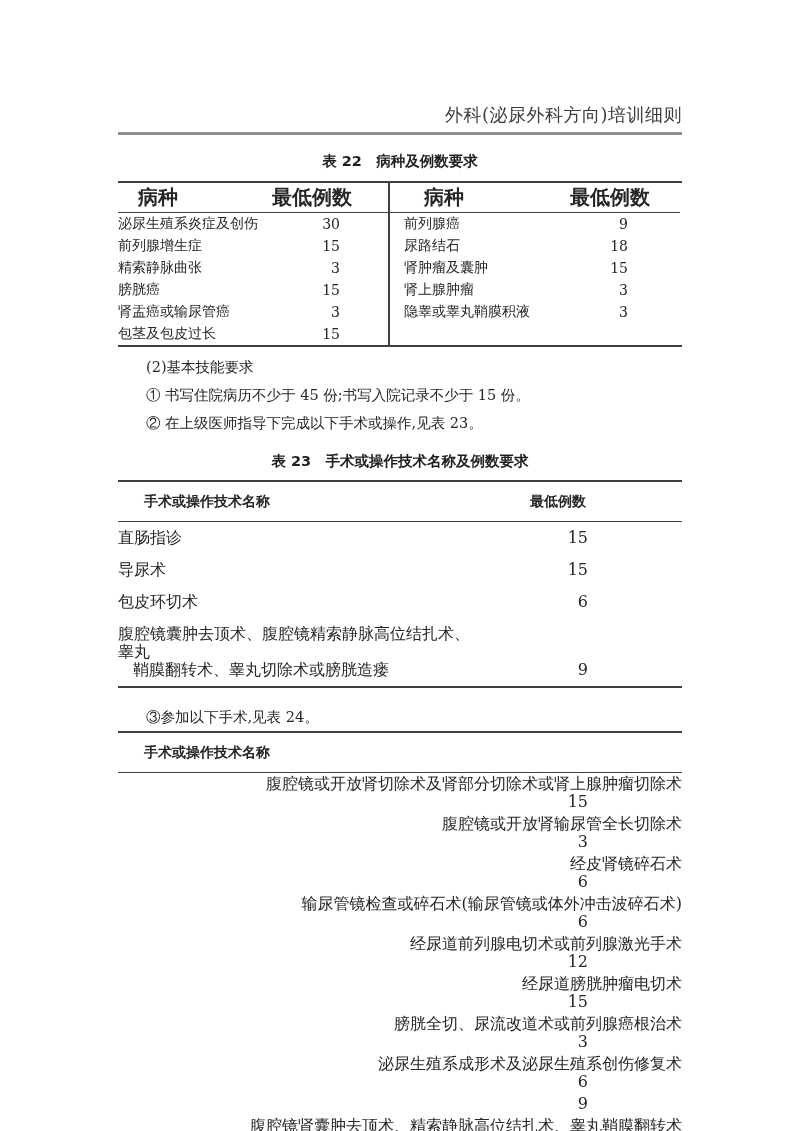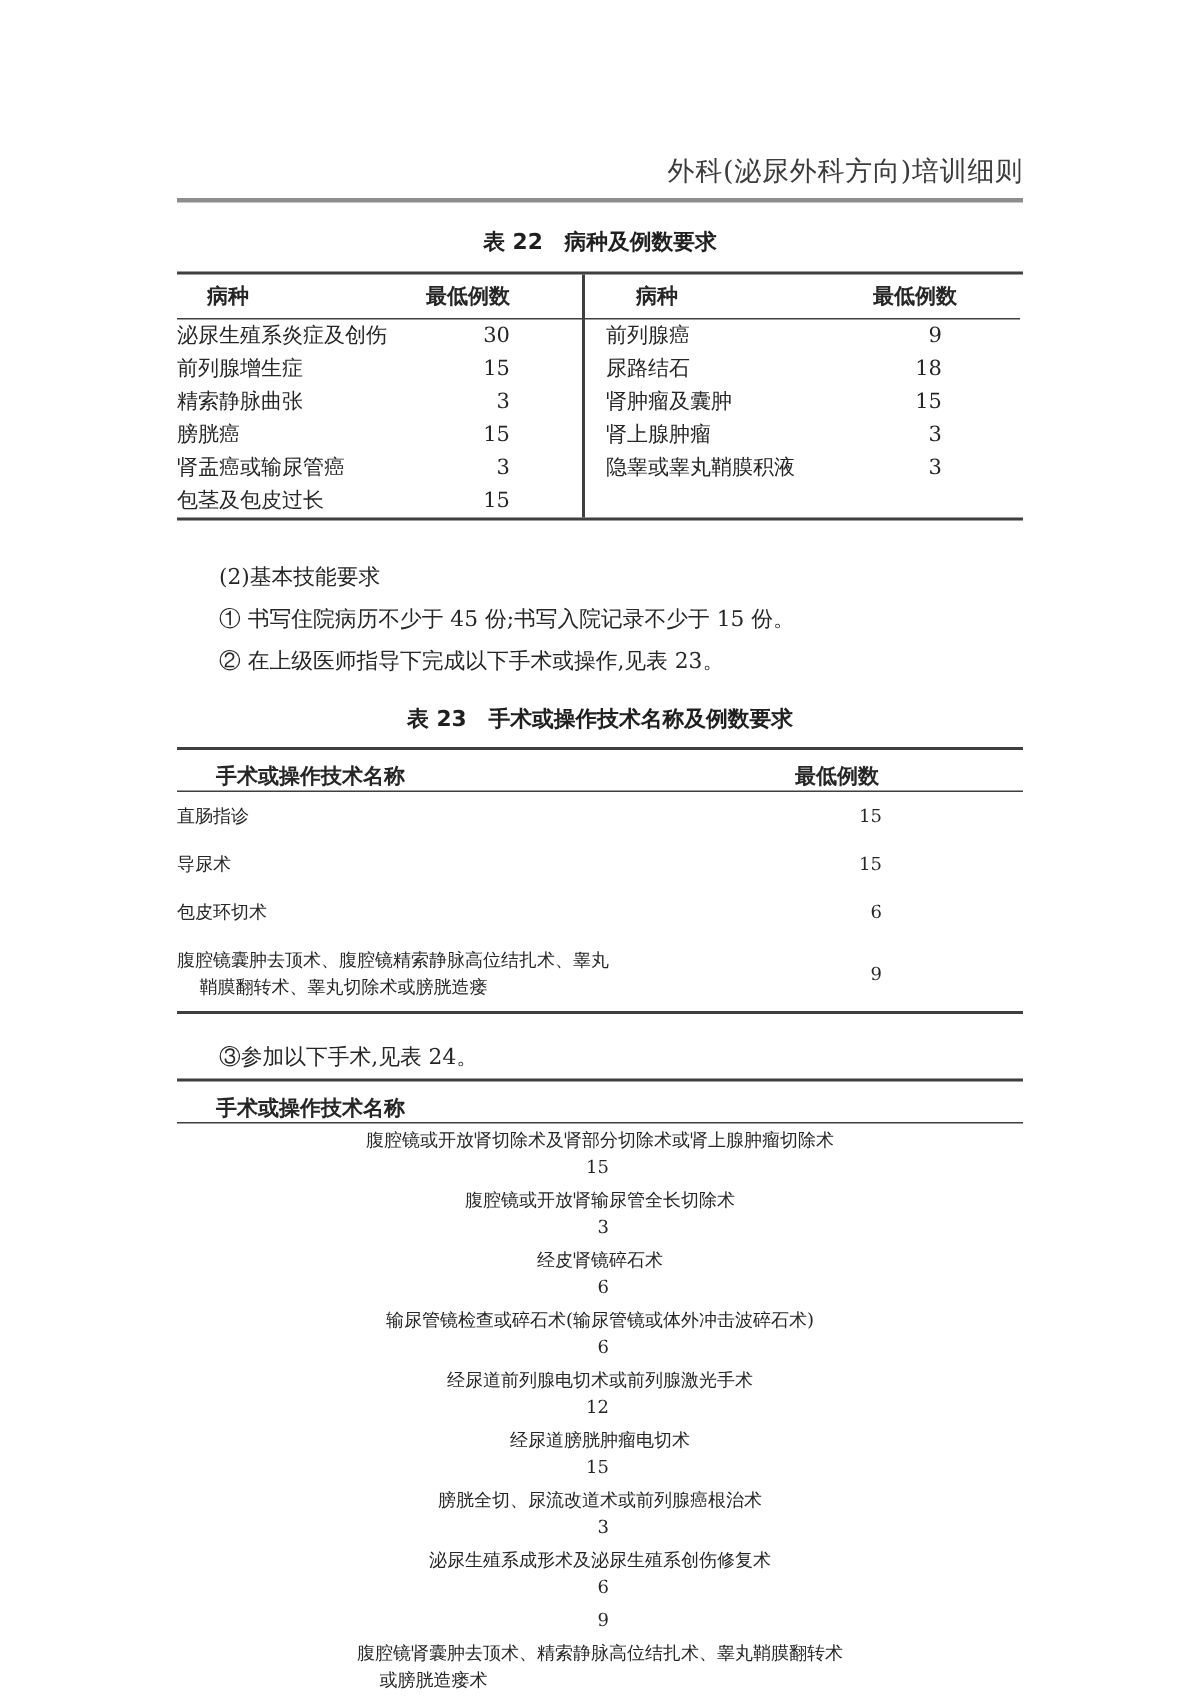--- a/index.html
+++ b/index.html
@@ -46,21 +46,21 @@
     display: flex;
     border-top: 2px solid #3f3f3f;
     border-bottom: 2px solid #3f3f3f;
   }
   .t22-left  { width: 272px; border-right: 2px solid #3f3f3f; }
   .t22-right { width: 290px; }
   .t22 .hrow {
     display: flex; align-items: center;
     height: 30px;
     border-bottom: 1px solid #3f3f3f;
-    font-size: 14px;
+    font-size: 20px;
   }
   .t22-left  .hrow .hname { flex: 1; padding-left: 20px; }
   .t22-left  .hrow .hnum  { width: 122px; text-align: center; padding-right: 30px; }
   .t22-right .hrow .hname { flex: 1; padding-left: 34px; }
   .t22-right .hrow .hnum  { width: 140px; text-align: center; }
   .t22 .row {
     display: flex; align-items: center;
     height: 22px;
     font-size: 14px;
   }
@@ -68,41 +68,41 @@
   .t22-left  .row .num  { width: 122px; text-align: right; padding-right: 48px; }
   .t22-right .row .name { flex: 1; padding-left: 14px; }
   .t22-right .row .num  { width: 120px; text-align: right; padding-right: 52px; }
 
   
   .t-single {
     border-top: 2px solid #3f3f3f;
     border-bottom: 2px solid #3f3f3f;
   }
   .t-single .hrow {
-    display: flex; align-items: flex-end;
-    height: 28px;
+    display: flex; align-items: center;
+    height: 40px;
     border-bottom: 1px solid #3f3f3f;
     font-size: 14px;
   }
   .t-single .hrow .hname { flex: 1; padding-left: 26px; }
   .t-single .hrow .hnum  { width: 200px; text-align: center; padding-right: 48px; }
   .t-single .row {
-    display: flex; align-items: center;
-    font-size: 12px;
+    display: flex; align-items: flex-end;
+    font-size: 16px;
     line-height: 18px;
   }
   .t23 .row { padding: 7px 0; }
   .t24 .row { padding: 2px 0; flex-direction: column; }
   .t-single .row .name { flex: 1; }
   .t-single .row .num  { width: 200px; text-align: right; padding-right: 94px; }
   .t-single .row .name .line2 { padding-left: 15px; }
   .t23 { margin-bottom: 0; }
 
   
-  .paras { margin-top: 24px; }
+  .paras { margin-top: 6px; }
   .para {
     font-size: 14.5px;
     line-height: 28px;
     padding-left: 28px;
     color: #262626;
   }
   .para-single { margin-top: 15px; margin-bottom: 0; }
 
   .page-number {
     margin-top: 9px;

